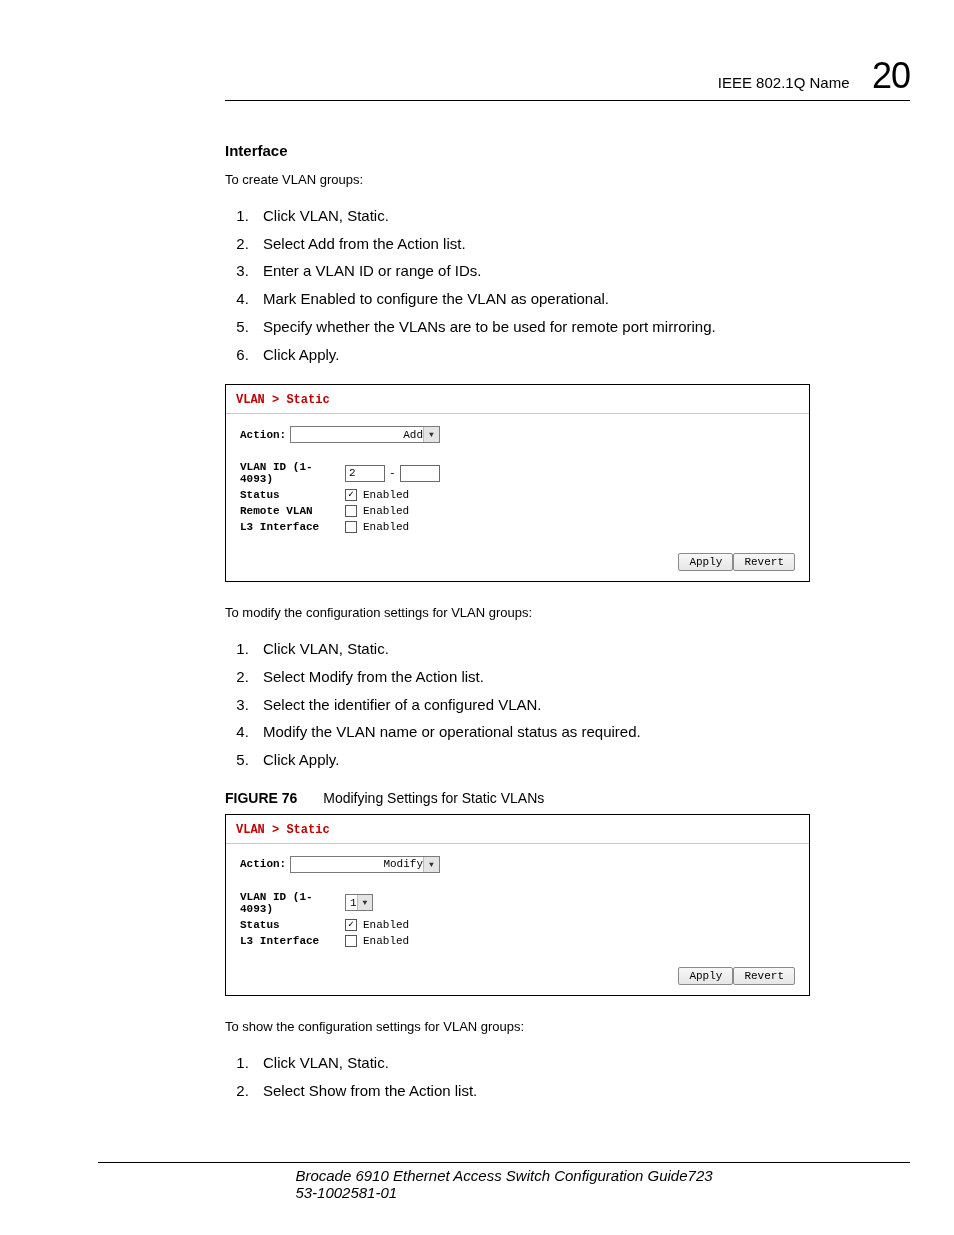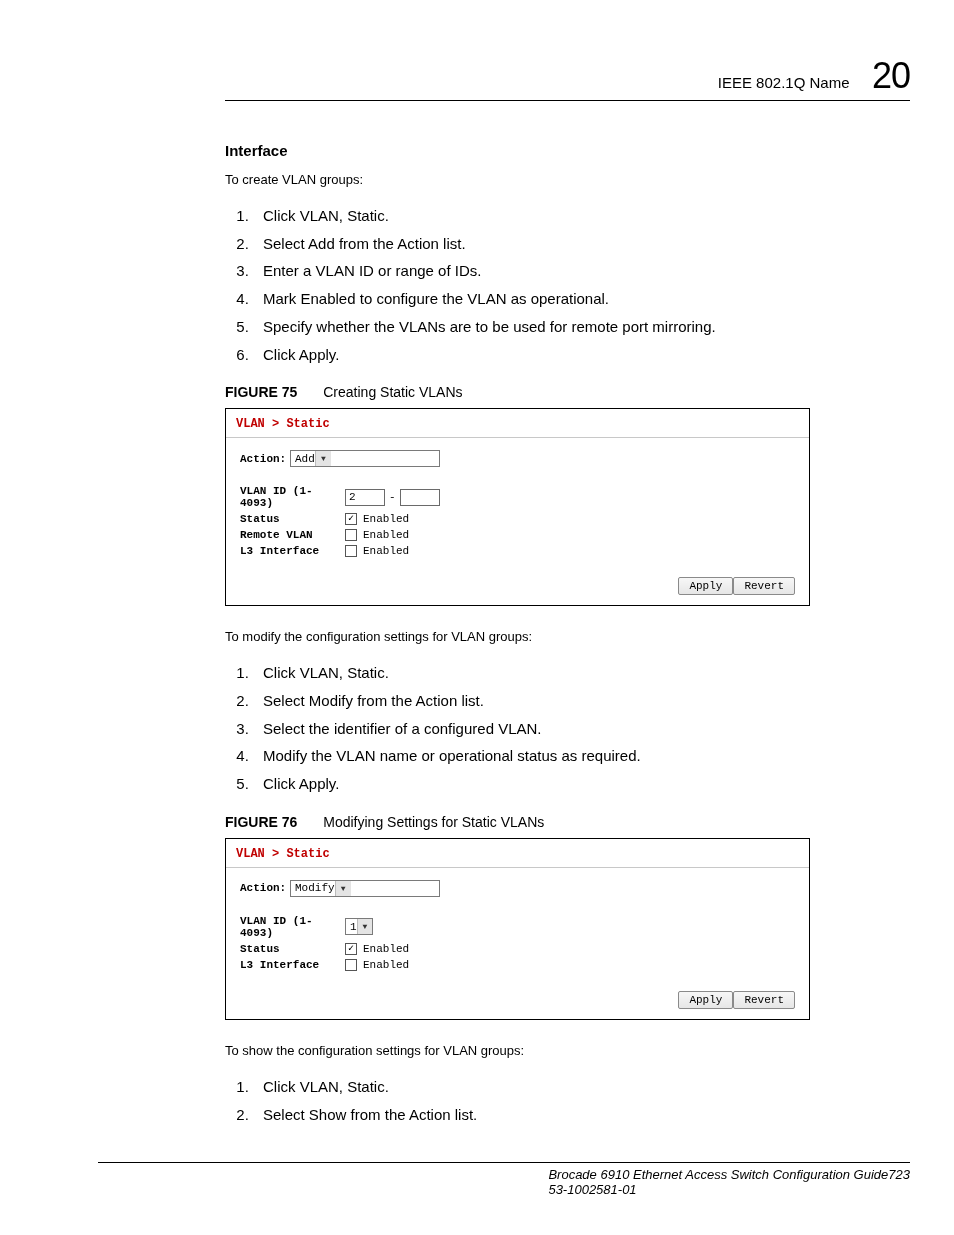--- a/index.html
+++ b/index.html
@@ -60,21 +60,21 @@
     color:#c00000;
     font-weight:bold;
     font-size:12px;
     padding:8px 10px 6px 10px;
   }
   .shot hr{border:none;border-top:1px solid #c8c8c8;margin:0}
   .shot .body{padding:8px 14px 10px 14px}
   .row{display:flex;align-items:center;font-size:11px;margin:4px 0}
   .row .lab{font-weight:bold;width:105px;flex:0 0 105px}
   .sel{
-    display:inline-flex;align-items:center;justify-content:flex-start;
+    display:inline-flex;align-items:center;justify-content:flex-end;
     border:1px solid #7a7a7a;background:#fff;height:17px;
     font-size:11px;padding:0 0 0 4px;box-sizing:border-box;
   }
   .sel{width:150px}
   .sel.small{width:28px}
   .sel .caret{
     width:15px;height:15px;background:#e4e4e4;border-left:1px solid #bbb;
     display:inline-flex;align-items:center;justify-content:center;font-size:8px;color:#333;
   }
   .txtin{
@@ -88,22 +88,22 @@
   }
   .chk.on::before{content:"✓";font-weight:bold;font-size:10px;color:#000}
   .btnrow{display:flex;justify-content:flex-end;padding:6px 14px 10px 0}
   .btn{
     border:1px solid #8a8a8a;background:linear-gradient(#f7f7f7,#e6e6e6);
     font-size:11px;padding:2px 10px;border-radius:2px;cursor:default;
   }
   
   .footer{
     position:absolute;left:98px;right:44px;top:1162px;
-    font-size:13px;font-style:italic;color:#000;
-    display:flex;justify-content:flex-end;
+    font-size:15px;font-style:italic;color:#000;
+    display:flex;justify-content:center;
     border-top:1px solid #000;
     padding-top:4px;
   }
   .footer .r{font-style:italic}
 </style>
 </head>
 <body>
 
 <div class="running-head">
   <span class="txt">IEEE 802.1Q Name</span>
@@ -119,24 +119,20 @@
 
     <ol class="steps">
       <li>Click VLAN, Static.</li>
       <li>Select Add from the Action list.</li>
       <li>Enter a VLAN ID or range of IDs.</li>
       <li>Mark Enabled to configure the VLAN as operational.</li>
       <li>Specify whether the VLANs are to be used for remote port mirroring.</li>
       <li>Click Apply.</li>
     </ol>
 
-    <p class="figcap">
-      <span class="fb">FIGURE 75</span>
-      <span>Creating Static VLANs</span>
-    </p>
 
     <div class="shot">
       <div class="crumb">VLAN &gt; Static</div>
       <hr>
       <div class="body">
         <div class="row">
           <span class="lab" style="width:50px;flex:0 0 50px">Action:</span>
           <span class="sel">
             <span>Add</span>
             <span class="caret">▼</span>

